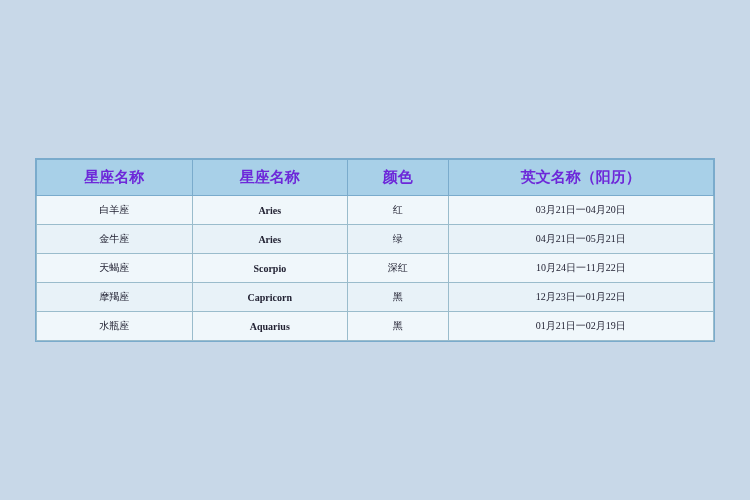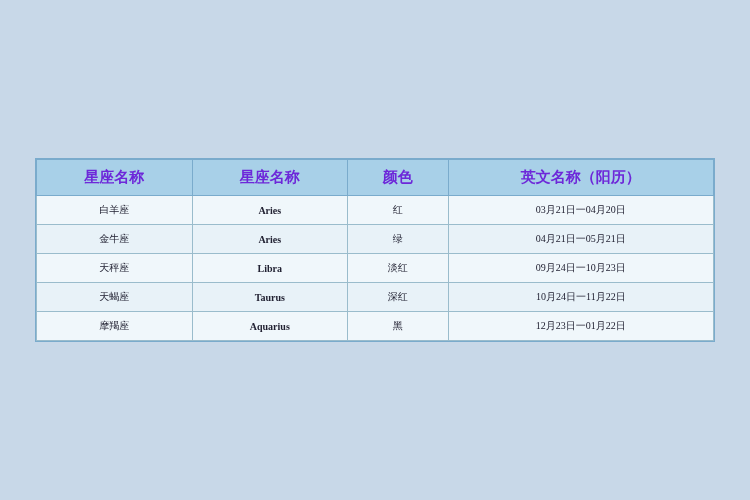--- a/index.html
+++ b/index.html
@@ -79,32 +79,32 @@
           <td>红</td>
           <td>03月21日一04月20日</td>
         </tr>
         <tr>
           <td>金牛座</td>
           <td>Aries</td>
           <td>绿</td>
           <td>04月21日一05月21日</td>
         </tr>
         <tr>
-          <td>天秤座</td>
-          <td>Libra</td>
-          <td>淡红</td>
-          <td>09月24日一10月23日</td>
-        </tr>
-        <tr>
           <td>天蝎座</td>
-          <td>Taurus</td>
+          <td>Scorpio</td>
           <td>深红</td>
           <td>10月24日一11月22日</td>
         </tr>
         <tr>
           <td>摩羯座</td>
+          <td>Capricorn</td>
+          <td>黑</td>
+          <td>12月23日一01月22日</td>
+        </tr>
+        <tr>
+          <td>水瓶座</td>
           <td>Aquarius</td>
           <td>黑</td>
-          <td>12月23日一01月22日</td>
+          <td>01月21日一02月19日</td>
         </tr>
       </tbody>
   </table>
 </div>
 
 </body></html>

